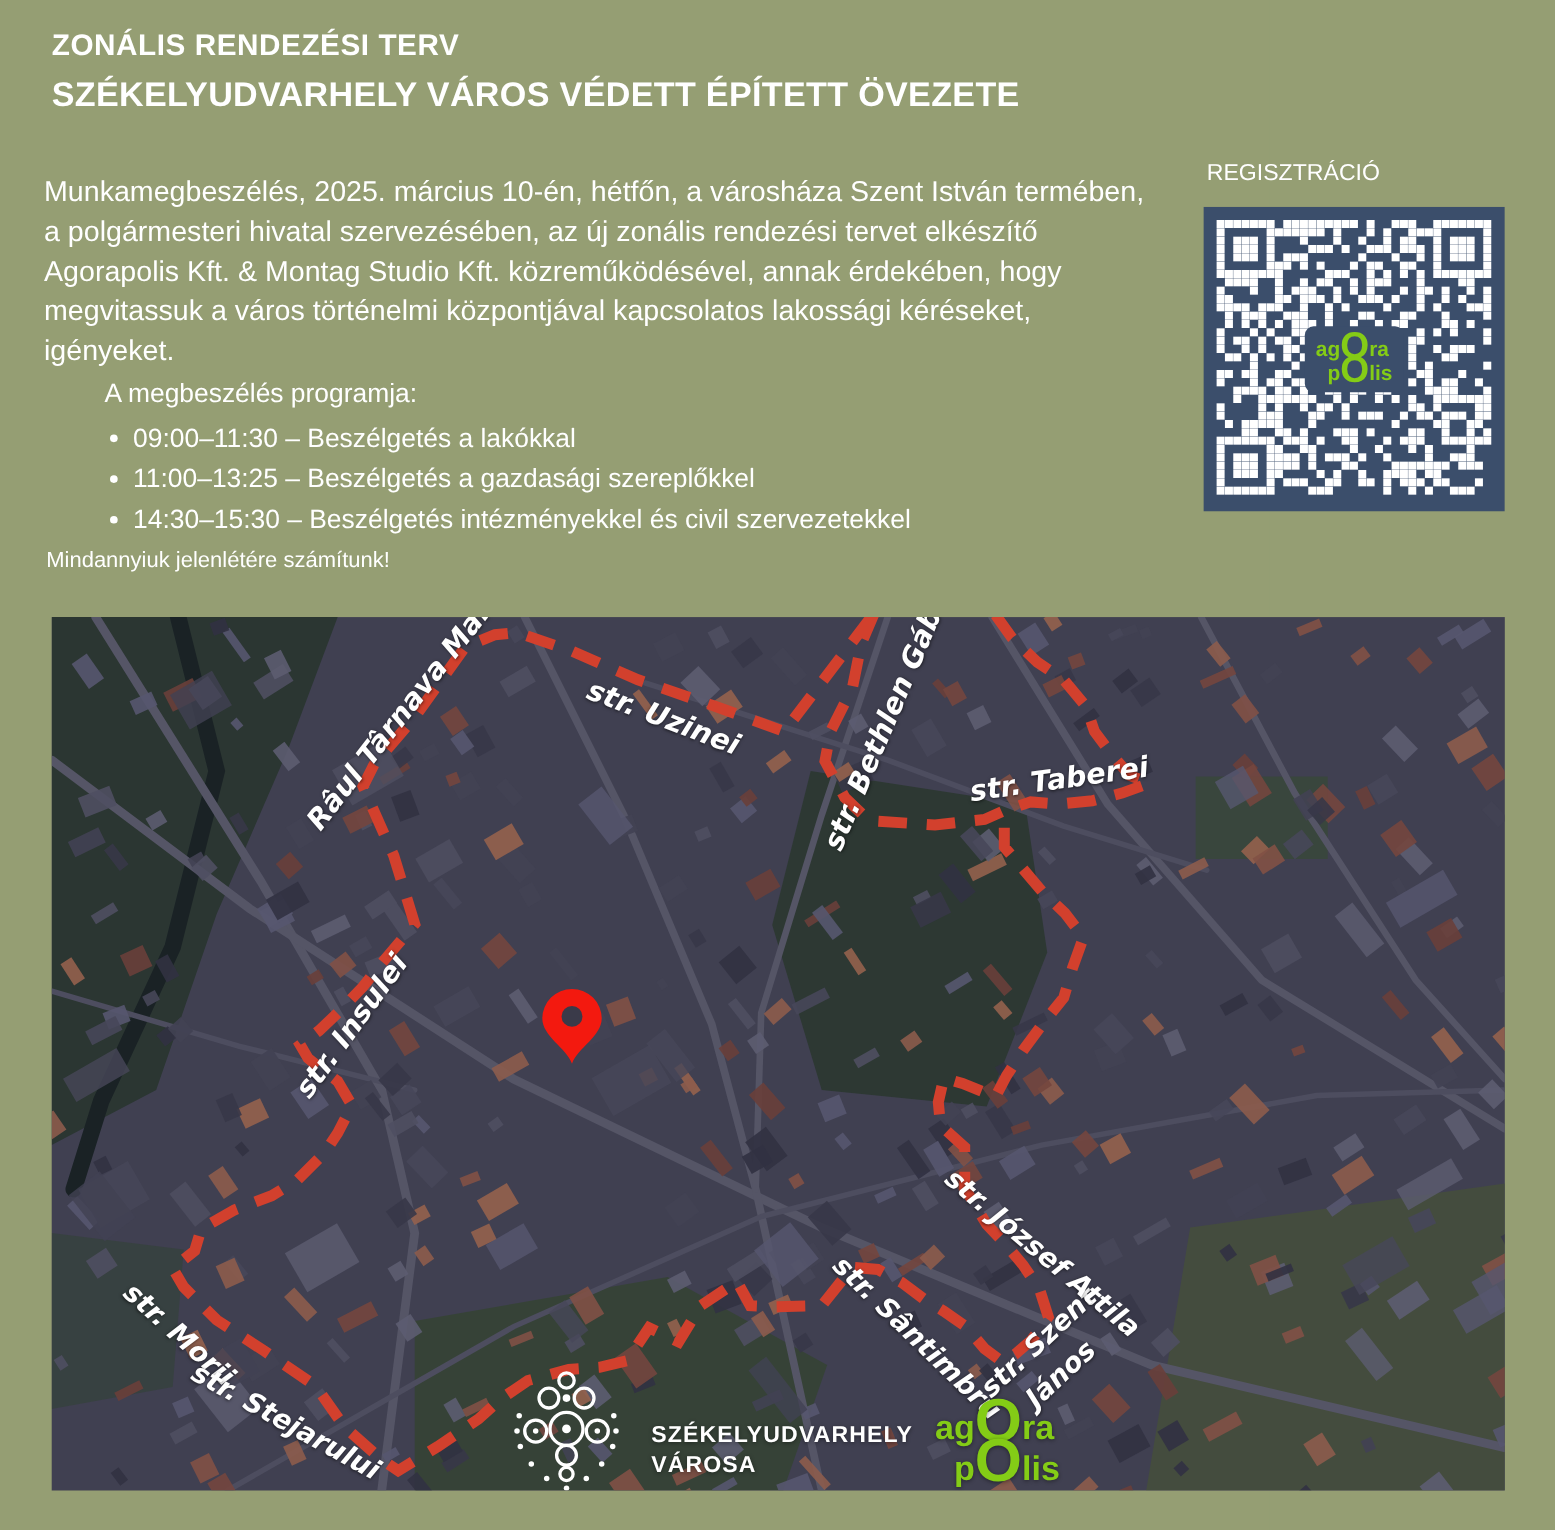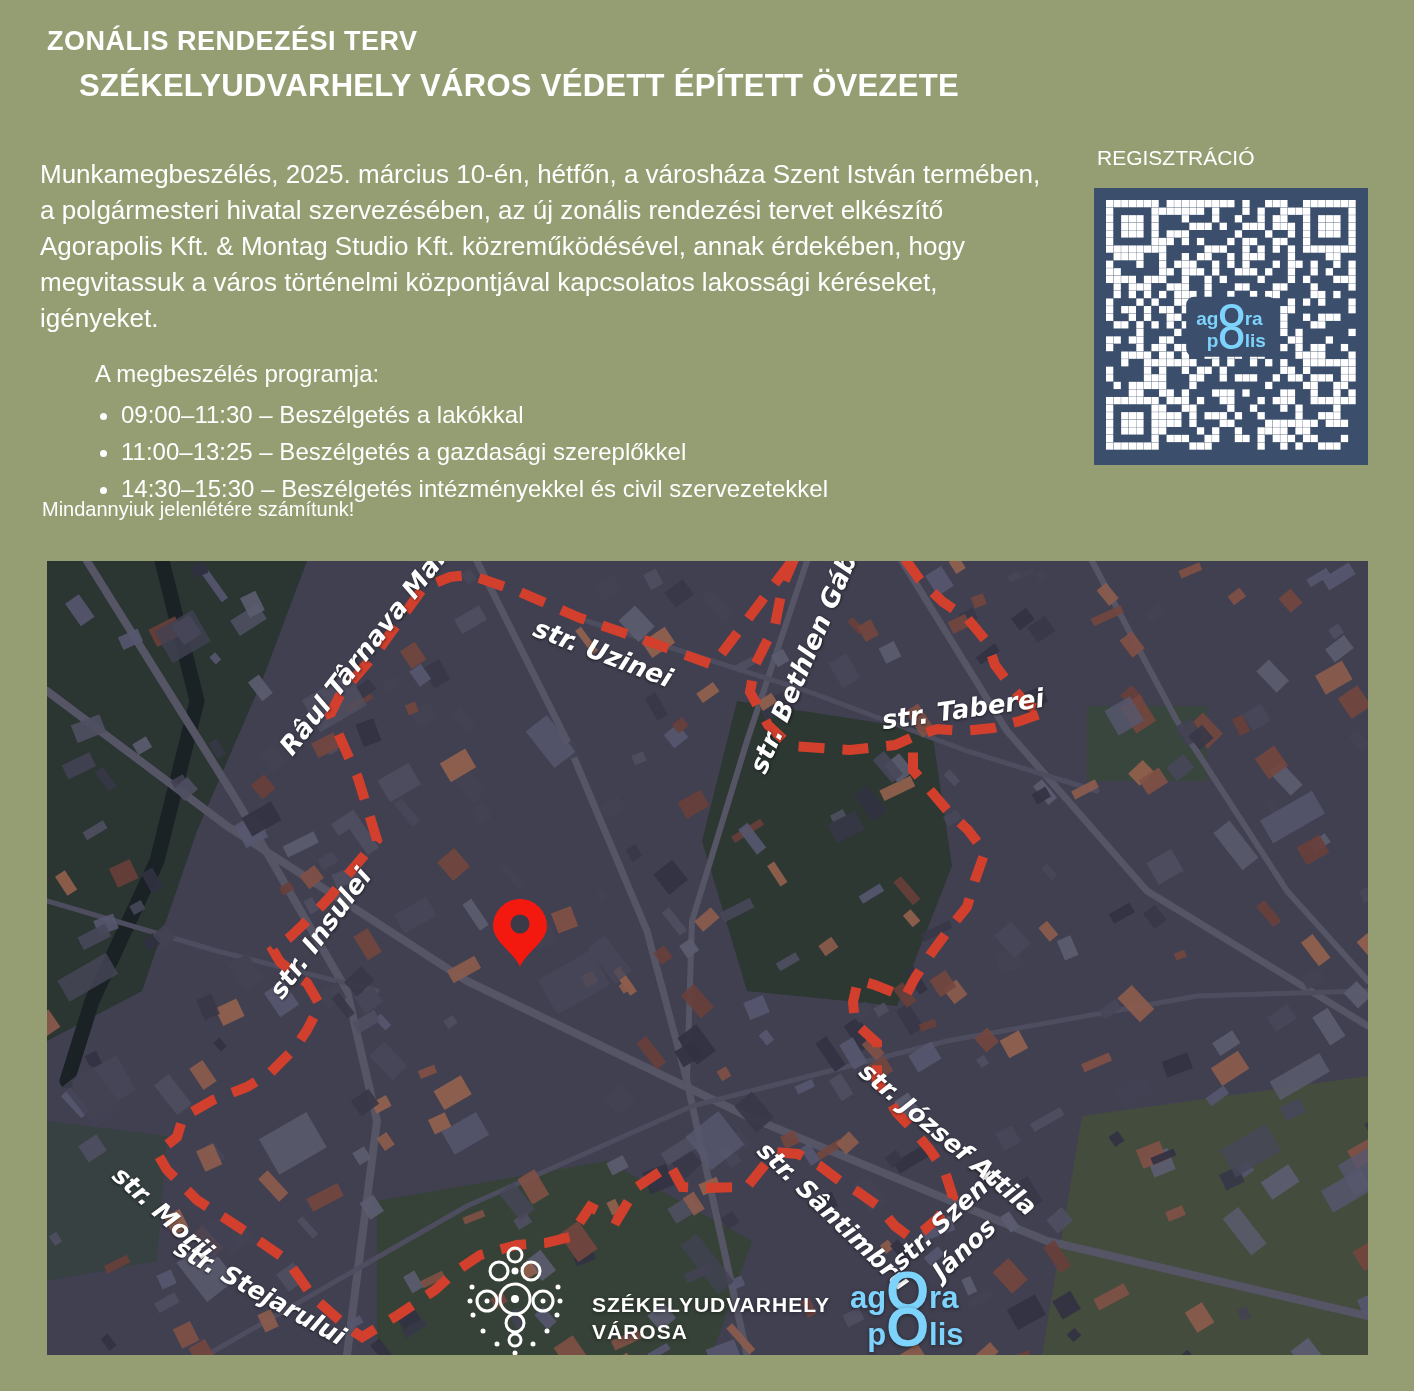--- a/index.html
+++ b/index.html
@@ -2,43 +2,43 @@
 <html><head>
 <meta charset="utf-8">
 <style>
   html,body{margin:0;padding:0;}
   body{width:1414px;height:1391px;overflow:hidden;background:#959e73;
        font-family:"Liberation Sans",sans-serif;}
   .page{position:relative;width:1154px;height:1391px;background:#959e73;color:#fff;}
 
   
   .kicker{position:absolute;left:47px;top:26px;font-size:27px;font-weight:bold;letter-spacing:.5px;}
-  .title {position:absolute;left:47px;top:68px;font-size:31px;font-weight:bold;letter-spacing:.3px;margin-left:32px;}
+  .title {position:absolute;left:47px;top:68px;font-size:31px;font-weight:bold;letter-spacing:.3px;}
 
   
   .intro{position:absolute;left:40px;top:156px;width:1010px;font-size:26px;line-height:36px;margin:0;}
 
   
-  .program{position:absolute;left:95px;top:344px;width:900px;margin-top:16px;}
+  .program{position:absolute;left:95px;top:344px;width:900px;}
   .program-heading{font-size:24px;margin-bottom:8px;}
   .program ul{margin:0;padding-left:26px;list-style:disc;}
   .program li{font-size:24px;line-height:37px;}
 
   .closing{position:absolute;left:42px;top:498px;font-size:20px;}
 
   
   .reg-title{position:absolute;left:1097px;top:146px;font-size:21px;}
   .qr{position:absolute;left:1094px;top:188px;width:274px;height:277px;}
   .qr svg{display:block;}
   .qr-logo{position:absolute;left:50%;top:50%;transform:translate(-50%,-50%);
            background:#3b4e6b;border-radius:8px;padding:7px 10px 9px 10px;}
 
   
   .wm{display:grid;grid-template-columns:repeat(3,max-content);align-items:end;
-      color:#7dd3fc;font-weight:bold;line-height:.72;letter-spacing:0;}
+      color:#84cc16;font-weight:bold;line-height:.72;letter-spacing:0;}
   .wm span{display:block;}
   .wm .c1{justify-self:end;}
   .wm .big{font-size:1.78em;line-height:.66;}
   .wm-qr{font-size:19px;}
   .wm-lg{font-size:31px;text-shadow:0 1px 4px rgba(0,0,0,.45);}
 
   
   .map{position:absolute;left:47px;top:561px;width:1321px;height:794px;overflow:hidden;
        background:#474754;}
   .map svg{position:absolute;left:0;top:0;}

